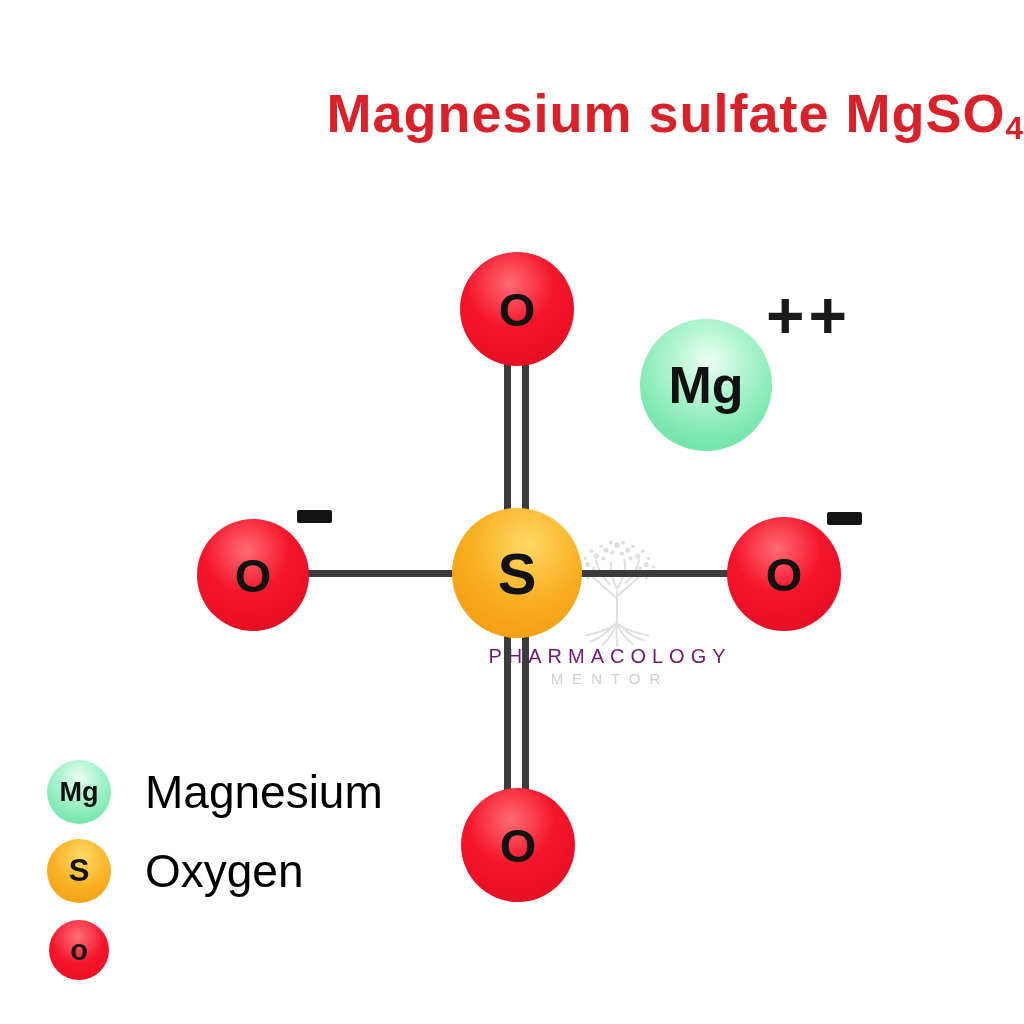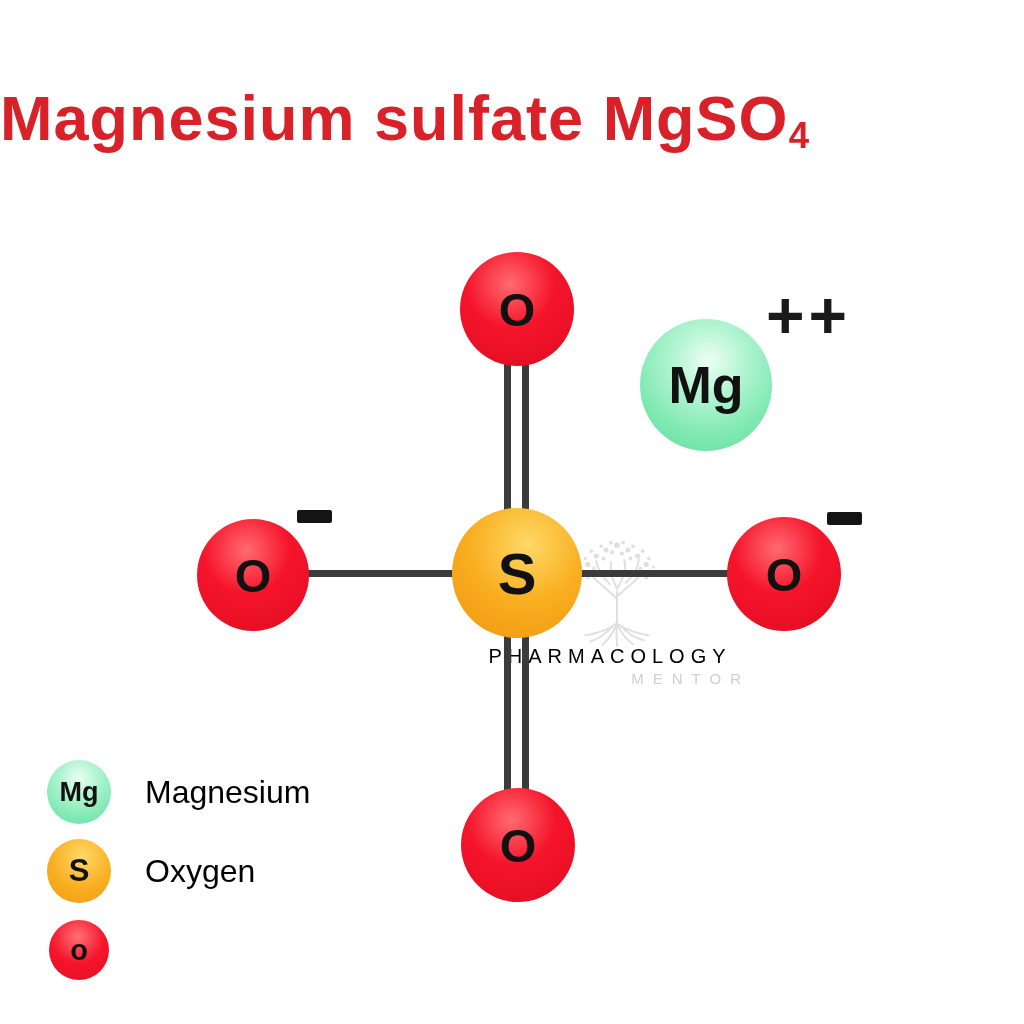--- a/index.html
+++ b/index.html
@@ -11,22 +11,22 @@
     overflow: hidden;
     font-family: "Liberation Sans", sans-serif;
   }
 
   
   .title {
     position: absolute;
     top: 82px;
     left: 0;
     width: 100%;
-    text-align: left;
-    font-size: 63px;
+    text-align: right;
+    font-size: 54px;
     font-weight: 700;
     color: #d9212a;
     letter-spacing: 1px;
     white-space: nowrap;
   }
   .title sub {
     font-size: 0.58em;
     vertical-align: baseline;
     position: relative;
     top: 0.22em;
@@ -105,22 +105,22 @@
   .watermark { position: absolute; z-index: 0; }
   #watermark-tree { left: 550px; top: 528px; width: 134px; height: 122px; opacity: 0.55; }
   .wm-text {
     position: absolute;
     left: 470px;
     width: 280px;
     text-align: center;
     z-index: 0;
     font-weight: 400;
   }
-  #wm-line1 { top: 645px; font-size: 20px; letter-spacing: 6px; color: #000000; }
-  #wm-line2 { top: 670px; font-size: 15px; letter-spacing: 9px; color: #cdd1cd; text-align: right; }
+  #wm-line1 { top: 645px; font-size: 20px; letter-spacing: 6px; color: #701a75; }
+  #wm-line2 { top: 670px; font-size: 15px; letter-spacing: 9px; color: #cdd1cd; }
 
   
   .legend { position: absolute; left: 47px; top: 760px; z-index: 3; }
   .legend-row {
     display: flex;
     align-items: center;
     margin-bottom: 15px;
     height: 64px;
   }
   .legend-ball {
@@ -133,21 +133,21 @@
     flex: 0 0 auto;
   }
   .legend-ball.green  { width: 64px; height: 64px; font-size: 27px;
     background: radial-gradient(circle at 50% 28%, #eafff2 0%, #aef3cf 35%, #7ce8b0 75%, #67df9f 100%); }
   .legend-ball.orange { width: 64px; height: 64px; font-size: 31px;
     background: radial-gradient(circle at 55% 28%, #ffd966 0%, #f9ae20 55%, #ef9b12 100%); }
   .legend-ball.red    { width: 60px; height: 60px; font-size: 29px; margin-left: 2px;
     background: radial-gradient(circle at 48% 28%, #ff7078 0%, #f5152b 50%, #e30f23 100%); }
   .legend-label {
     margin-left: 34px;
-    font-size: 32px;
+    font-size: 46px;
     color: #000000;
   }
 </style>
 </head>
 <body>
 
 <div class="canvas">
 
   <div class="title">
     <span>Magnesium sulfate </span><span>MgSO</span><sub>4</sub>

